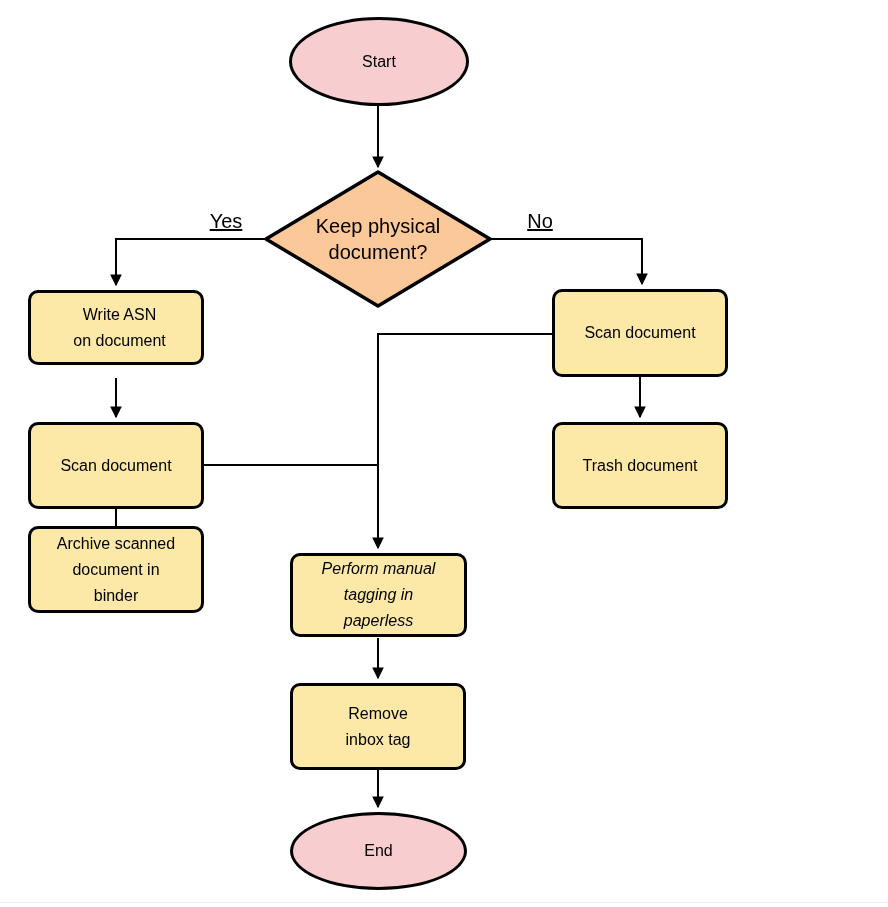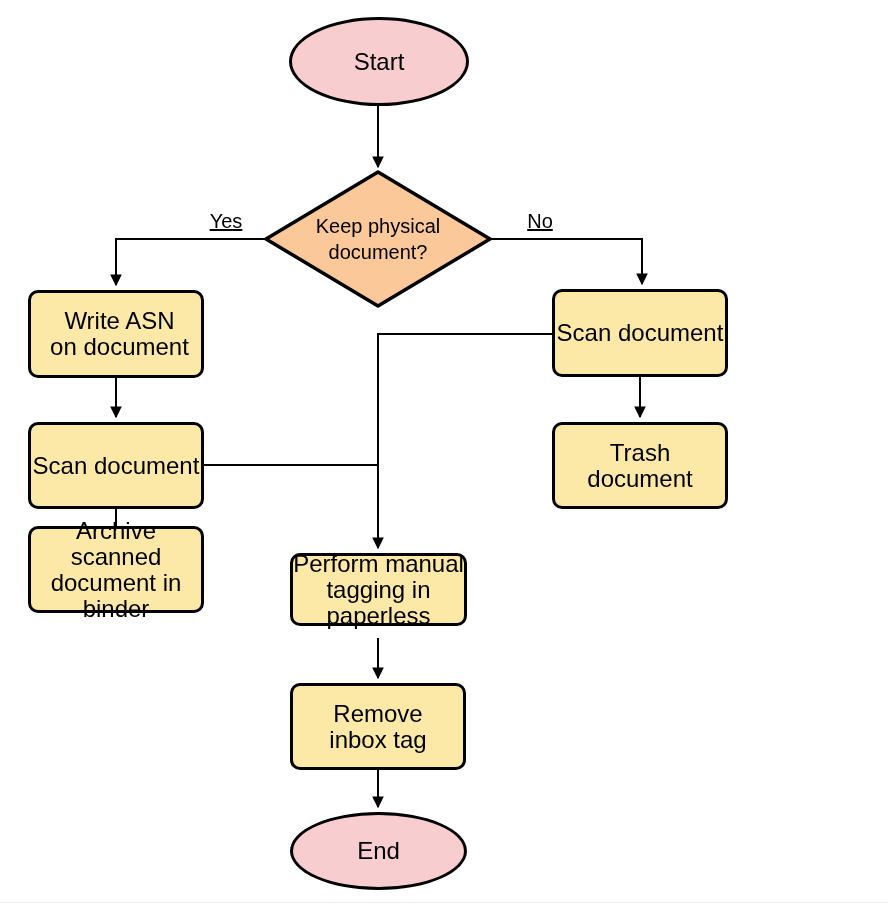--- a/index.html
+++ b/index.html
@@ -34,21 +34,21 @@
   }
   .node {
     position: absolute;
     box-sizing: border-box;
     border: 3px solid var(--stroke, #000);
     display: flex;
     flex-direction: column;
     align-items: center;
     justify-content: center;
     text-align: center;
-    font-size: 24px;
+    font-size: 16px;
     line-height: 26px;
     color: #000;
   }
   .process {
     background: var(--process-fill, #FCE9A8);
     border-radius: 10px;
   }
   .terminator {
     background: var(--terminator-fill, #F7CDCF);
     border-radius: 50%;
@@ -124,21 +124,21 @@
 
   <div class="node terminator" style="left:290px; top:812px; width:177px; height:78px;">
     <span>End</span>
   </div>
 
   <div class="diamond-label" style="left:266px; top:172px; width:224px; height:134px;">
     <span>Keep physical</span>
     <span>document?</span>
   </div>
 
-  <div class="node process" style="left:28px; top:290px; width:176px; height:88px;padding-left:7px;">
+  <div class="node process" style="left:28px; top:290px; width:176px; height:75px;padding-left:7px;">
     <span>Write ASN</span>
     <span>on document</span>
   </div>
 
   <div class="node process" style="left:28px; top:422px; width:176px; height:87px;">
     <span>Scan document</span>
   </div>
 
   <div class="node process" style="left:28px; top:526px; width:176px; height:87px;">
     <span>Archive scanned</span>
@@ -147,21 +147,21 @@
   </div>
 
   <div class="node process" style="left:552px; top:289px; width:176px; height:88px;">
     <span>Scan document</span>
   </div>
 
   <div class="node process" style="left:552px; top:422px; width:176px; height:87px;">
     <span>Trash document</span>
   </div>
 
-  <div class="node process" style="left:290px; top:553px; width:177px; height:73px;">
+  <div class="node process" style="left:290px; top:553px; width:177px; height:84px;font-style:italic;">
     <span>Perform manual</span>
     <span>tagging in</span>
     <span>paperless</span>
   </div>
 
   <div class="node process" style="left:290px; top:683px; width:176px; height:87px;">
     <span>Remove</span>
     <span>inbox tag</span>
   </div>
 

